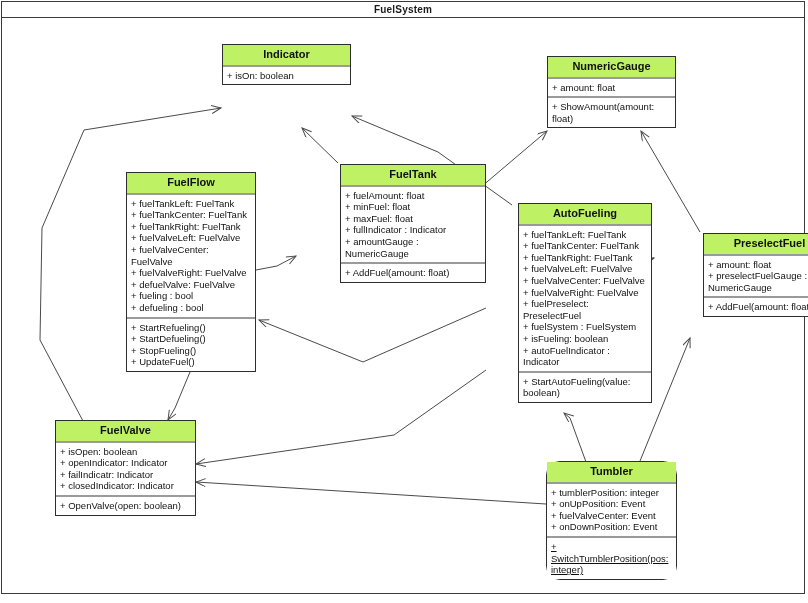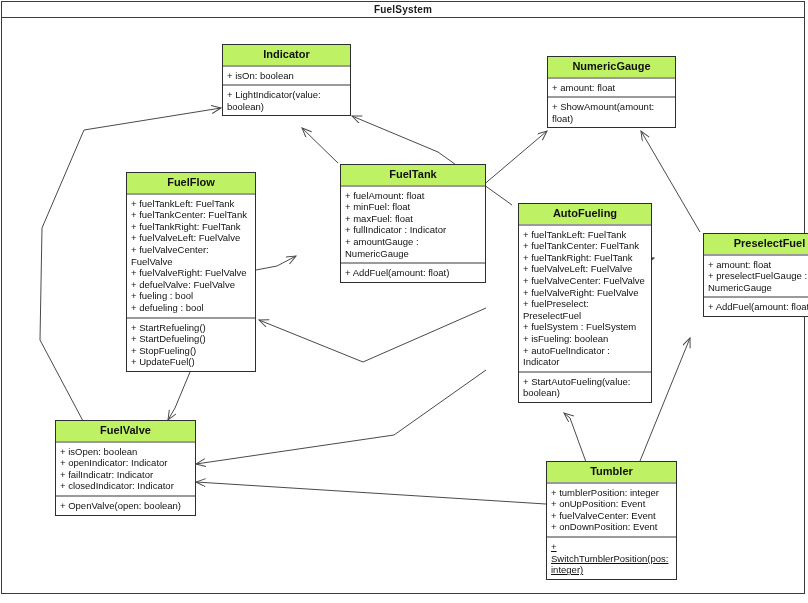--- a/index.html
+++ b/index.html
@@ -122,23 +122,20 @@
       <polyline points="640,461 690,338"></polyline>
 
       <polyline points="546,504 196,482"></polyline>
     </g>
   </svg>
 
   <div class="uml" style="left:222px; top:44px; width:129px;">
     <div class="hdr">Indicator</div>
     <div class="cmp">
       <div class="row">+ isOn: boolean</div>
-    </div>
-    <div class="cmp">
-      <div class="row">+ LightIndicator(value: boolean)</div>
     </div>
   </div>
 
   <div class="uml" style="left:547px; top:56px; width:129px;">
     <div class="hdr">NumericGauge</div>
     <div class="cmp">
       <div class="row">+ amount: float</div>
     </div>
     <div class="cmp">
       <div class="row">+ ShowAmount(amount: float)</div>
@@ -216,21 +213,21 @@
       <div class="row">+ isOpen: boolean</div>
       <div class="row">+ openIndicator: Indicator</div>
       <div class="row">+ failIndicatr: Indicator</div>
       <div class="row">+ closedIndicator: Indicator</div>
     </div>
     <div class="cmp">
       <div class="row">+ OpenValve(open: boolean)</div>
     </div>
   </div>
 
-  <div class="uml" style="left:546px; top:461px; width:131px;">
+  <div class="uml" style="left:546px; top:461px; width:131px;border-radius:14px;">
     <div class="hdr">Tumbler</div>
     <div class="cmp">
       <div class="row">+ tumblerPosition: integer</div>
       <div class="row">+ onUpPosition: Event</div>
       <div class="row">+ fuelValveCenter: Event</div>
       <div class="row">+ onDownPosition: Event</div>
     </div>
     <div class="cmp">
       <div class="row stat">+ SwitchTumblerPosition(pos: integer)</div>
     </div>

